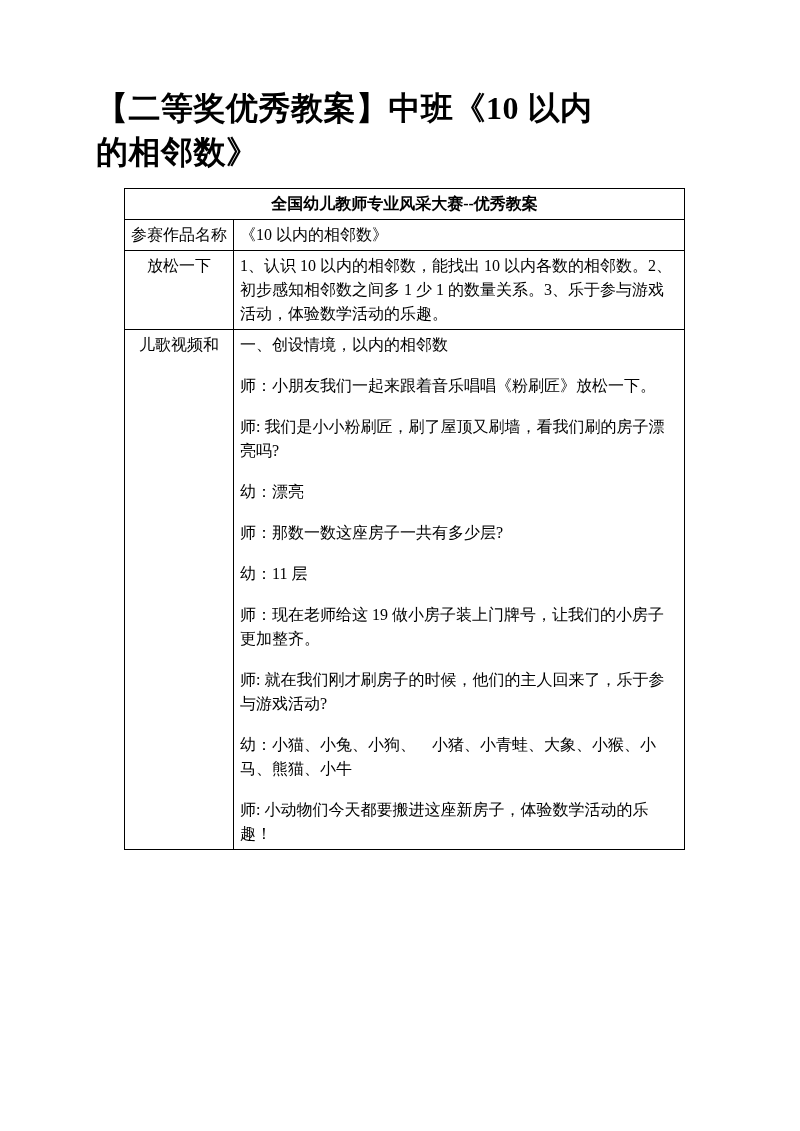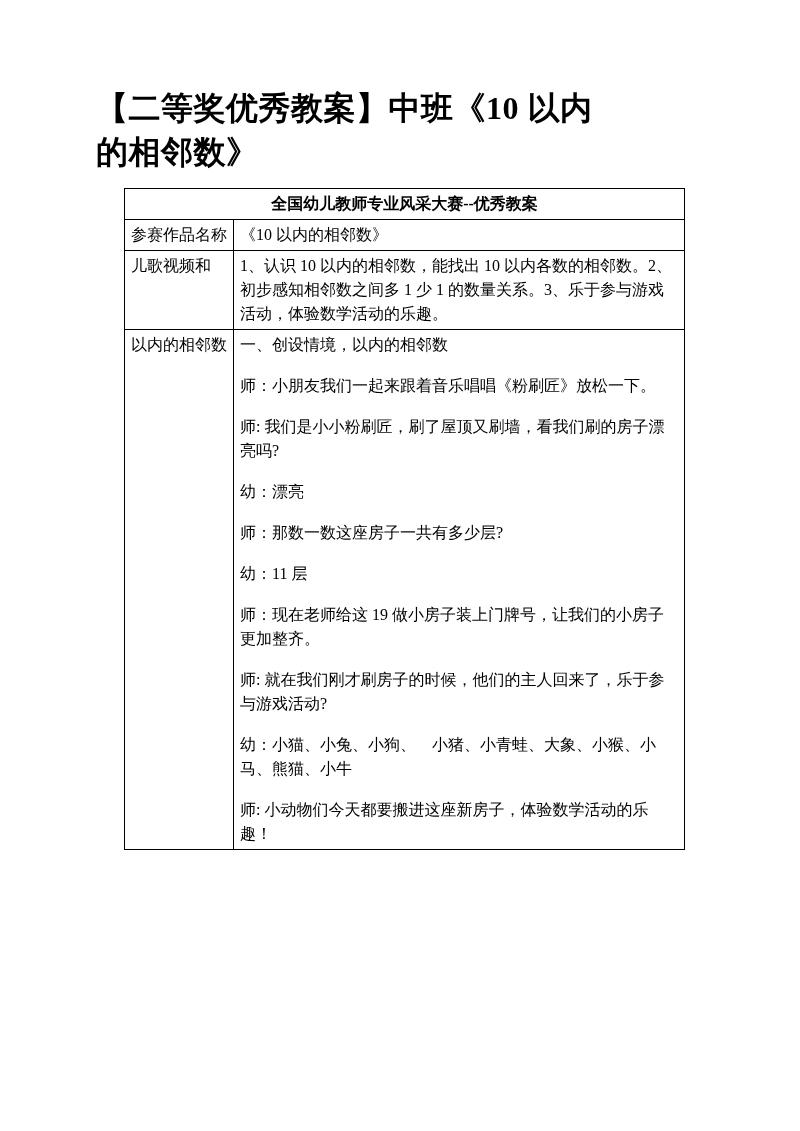--- a/index.html
+++ b/index.html
@@ -42,20 +42,21 @@
     vertical-align: top;
     word-break: break-word;
   }
   td.hdr {
     text-align: center;
     font-weight: bold;
     padding: 3px 4px;
     font-family: Liberation Serif, serif;
   }
   td.label {
+    text-align: center;
     vertical-align: middle;
     padding: 4px 2px;
   }
   td.body-cell { padding: 6px 8px 6px 6px; }
   .para { margin: 0 0 17px 0; }
   .para.gap-lg { margin-bottom: 21px; }
   .para:last-child { margin-bottom: 0; }
 </style>
 </head>
 <body>
@@ -77,27 +78,27 @@
         <td colspan="4" class="hdr">全国幼儿教师专业风采大赛--优秀教案</td>
       </tr>
 
       <tr>
         <td class="label">参赛作品名称</td>
         <td colspan="3">《10 以内的相邻数》</td>
       </tr>
 
 
       <tr>
-        <td class="label">儿歌视频和</td>
+        <td class="label">放松一下</td>
         <td colspan="3">1、认识 10 以内的相邻数，能找出 10 以内各数的相邻数。2、初步感知相邻数之间多 1 少 1 的数量关系。3、乐于参与游戏活动，体验数学活动的乐趣。</td>
       </tr>
 
 
       <tr>
-        <td class="label">以内的相邻数</td>
+        <td class="label">儿歌视频和</td>
         <td colspan="3" class="body-cell">
           <div class="para">一、创设情境，以内的相邻数</div>
           <div class="para">师：小朋友我们一起来跟着音乐唱唱《粉刷匠》放松一下。</div>
           <div class="para">师: 我们是小小粉刷匠，刷了屋顶又刷墙，看我们刷的房子漂亮吗?</div>
           <div class="para">幼：漂亮</div>
           <div class="para">师：那数一数这座房子一共有多少层?</div>
           <div class="para">幼：11 层</div>
           <div class="para">师：现在老师给这 19 做小房子装上门牌号，让我们的小房子更加整齐。</div>
           <div class="para">师: 就在我们刚才刷房子的时候，他们的主人回来了，乐于参与游戏活动?</div>
           <div class="para">幼：小猫、小兔、小狗、　小猪、小青蛙、大象、小猴、小马、熊猫、小牛</div>

